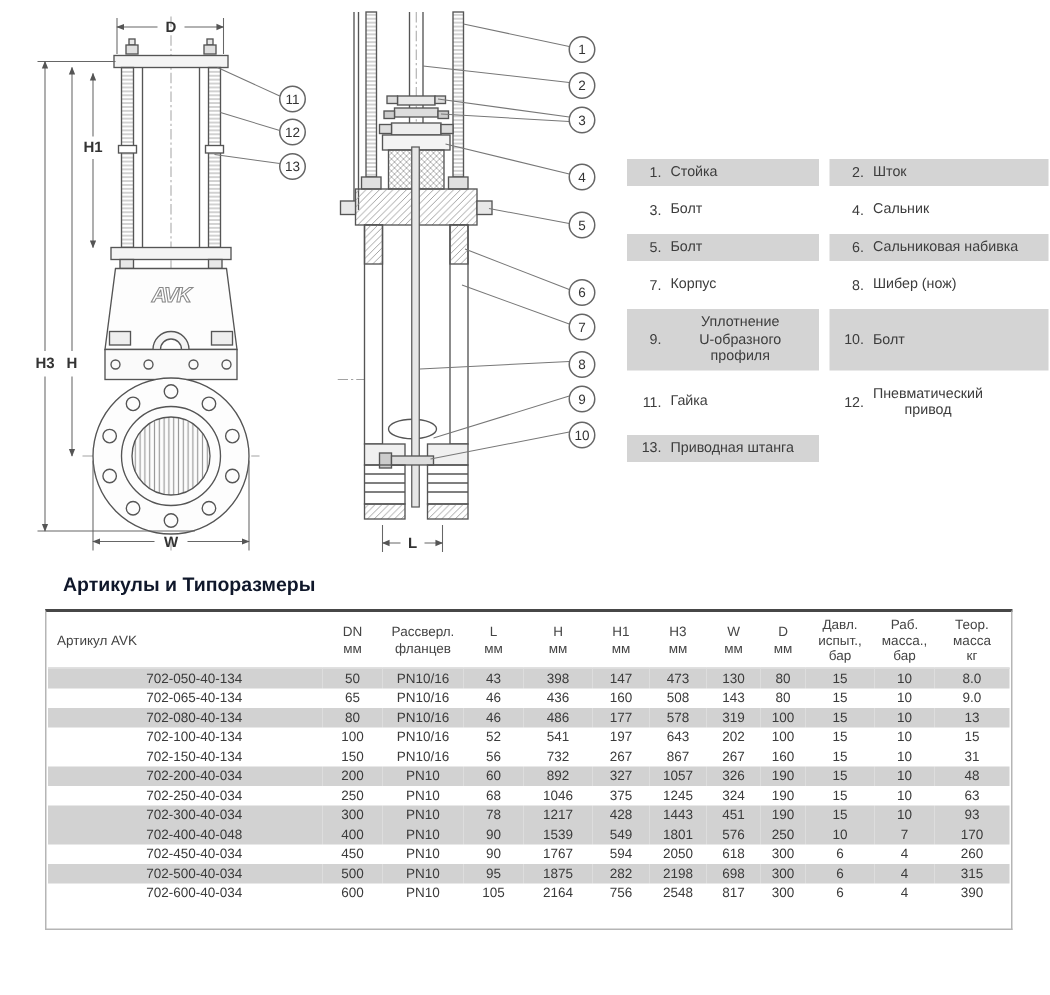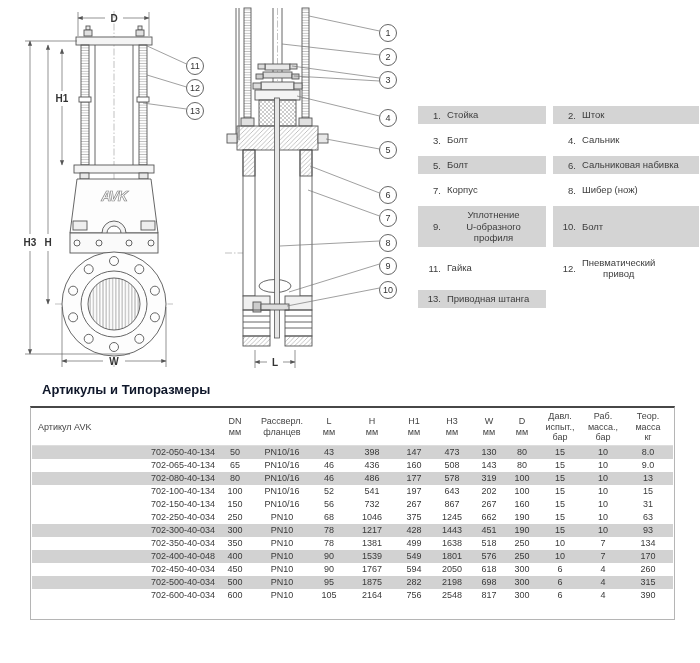--- a/index.html
+++ b/index.html
@@ -13,21 +13,21 @@
   .lg-label{white-space:pre-line;line-height:11.5px;text-align:center;}
   
   .tbl-title{left:30px;top:382px;font-size:13px;font-weight:bold;color:#0f172a;margin-left:12px;}
   .table-box{left:30px;top:406px;width:645px;border:1px solid #b5b5b5;border-top:2px solid #474747;padding-bottom:17px;background:#fff;box-sizing:border-box;}
   table.sizes{border-collapse:collapse;table-layout:fixed;width:641px;margin:0 1px;}
   table.sizes th,table.sizes td{padding:0;margin:0;font-weight:normal;}
   table.sizes th{font-size:9px;color:#444;vertical-align:middle;padding:3px 0 2px 0;border-bottom:1px solid #ddd;}
   table.sizes th div{line-height:10.5px;text-align:center;}
   table.sizes th:first-child div{text-align:left;padding-left:6px;}
   table.sizes td{font-size:9px;color:#3a3a3a;height:13px;line-height:13px;text-align:center;white-space:nowrap;}
-  table.sizes td:first-child{text-align:right;padding-left:12px;}
+  table.sizes td:first-child{text-align:center;padding-left:12px;}
   table.sizes tr.stripe{background:#d2d2d2;}
   col.c1{width:183px}col.c2{width:40px}col.c3{width:54px}col.c4{width:40px}
   col.c5{width:46px}col.c6{width:38px}col.c7{width:38px}col.c8{width:36px}
   col.c9{width:30px}col.c10{width:46px}col.c11{width:40px}col.c12{width:50px}
   
   .draw{stroke:#555;stroke-width:.9;fill:none;}
   svg text{stroke:none;}
   .dimtxt{font-size:10px;font-weight:bold;fill:#333;font-family:"Liberation Sans",sans-serif;}
   .ctxt{font-size:9px;fill:#333;font-family:"Liberation Sans",sans-serif;}
   .logo-big{font-size:14px;font-weight:bold;font-style:italic;fill:#fff;stroke:#888;stroke-width:.7;letter-spacing:-1px;font-family:"Liberation Sans",sans-serif;}
@@ -484,61 +484,61 @@
           <td>56</td>
           <td>732</td>
           <td>267</td>
           <td>867</td>
           <td>267</td>
           <td>160</td>
           <td>15</td>
           <td>10</td>
           <td>31</td>
         </tr>
+        <tr class="stripe">
+          <td>702-200-40-034</td>
+          <td>200</td>
+          <td>PN10</td>
+          <td>60</td>
+          <td>892</td>
+          <td>327</td>
+          <td>1057</td>
+          <td>326</td>
+          <td>190</td>
+          <td>15</td>
+          <td>10</td>
+          <td>48</td>
+        </tr>
         <tr>
           <td>702-250-40-034</td>
           <td>250</td>
           <td>PN10</td>
           <td>68</td>
           <td>1046</td>
           <td>375</td>
           <td>1245</td>
-          <td>662</td>
+          <td>324</td>
           <td>190</td>
           <td>15</td>
           <td>10</td>
           <td>63</td>
         </tr>
         <tr class="stripe">
           <td>702-300-40-034</td>
           <td>300</td>
           <td>PN10</td>
           <td>78</td>
           <td>1217</td>
           <td>428</td>
           <td>1443</td>
           <td>451</td>
           <td>190</td>
           <td>15</td>
           <td>10</td>
           <td>93</td>
-        </tr>
-        <tr>
-          <td>702-350-40-034</td>
-          <td>350</td>
-          <td>PN10</td>
-          <td>78</td>
-          <td>1381</td>
-          <td>499</td>
-          <td>1638</td>
-          <td>518</td>
-          <td>250</td>
-          <td>10</td>
-          <td>7</td>
-          <td>134</td>
         </tr>
         <tr class="stripe">
           <td>702-400-40-048</td>
           <td>400</td>
           <td>PN10</td>
           <td>90</td>
           <td>1539</td>
           <td>549</td>
           <td>1801</td>
           <td>576</td>

